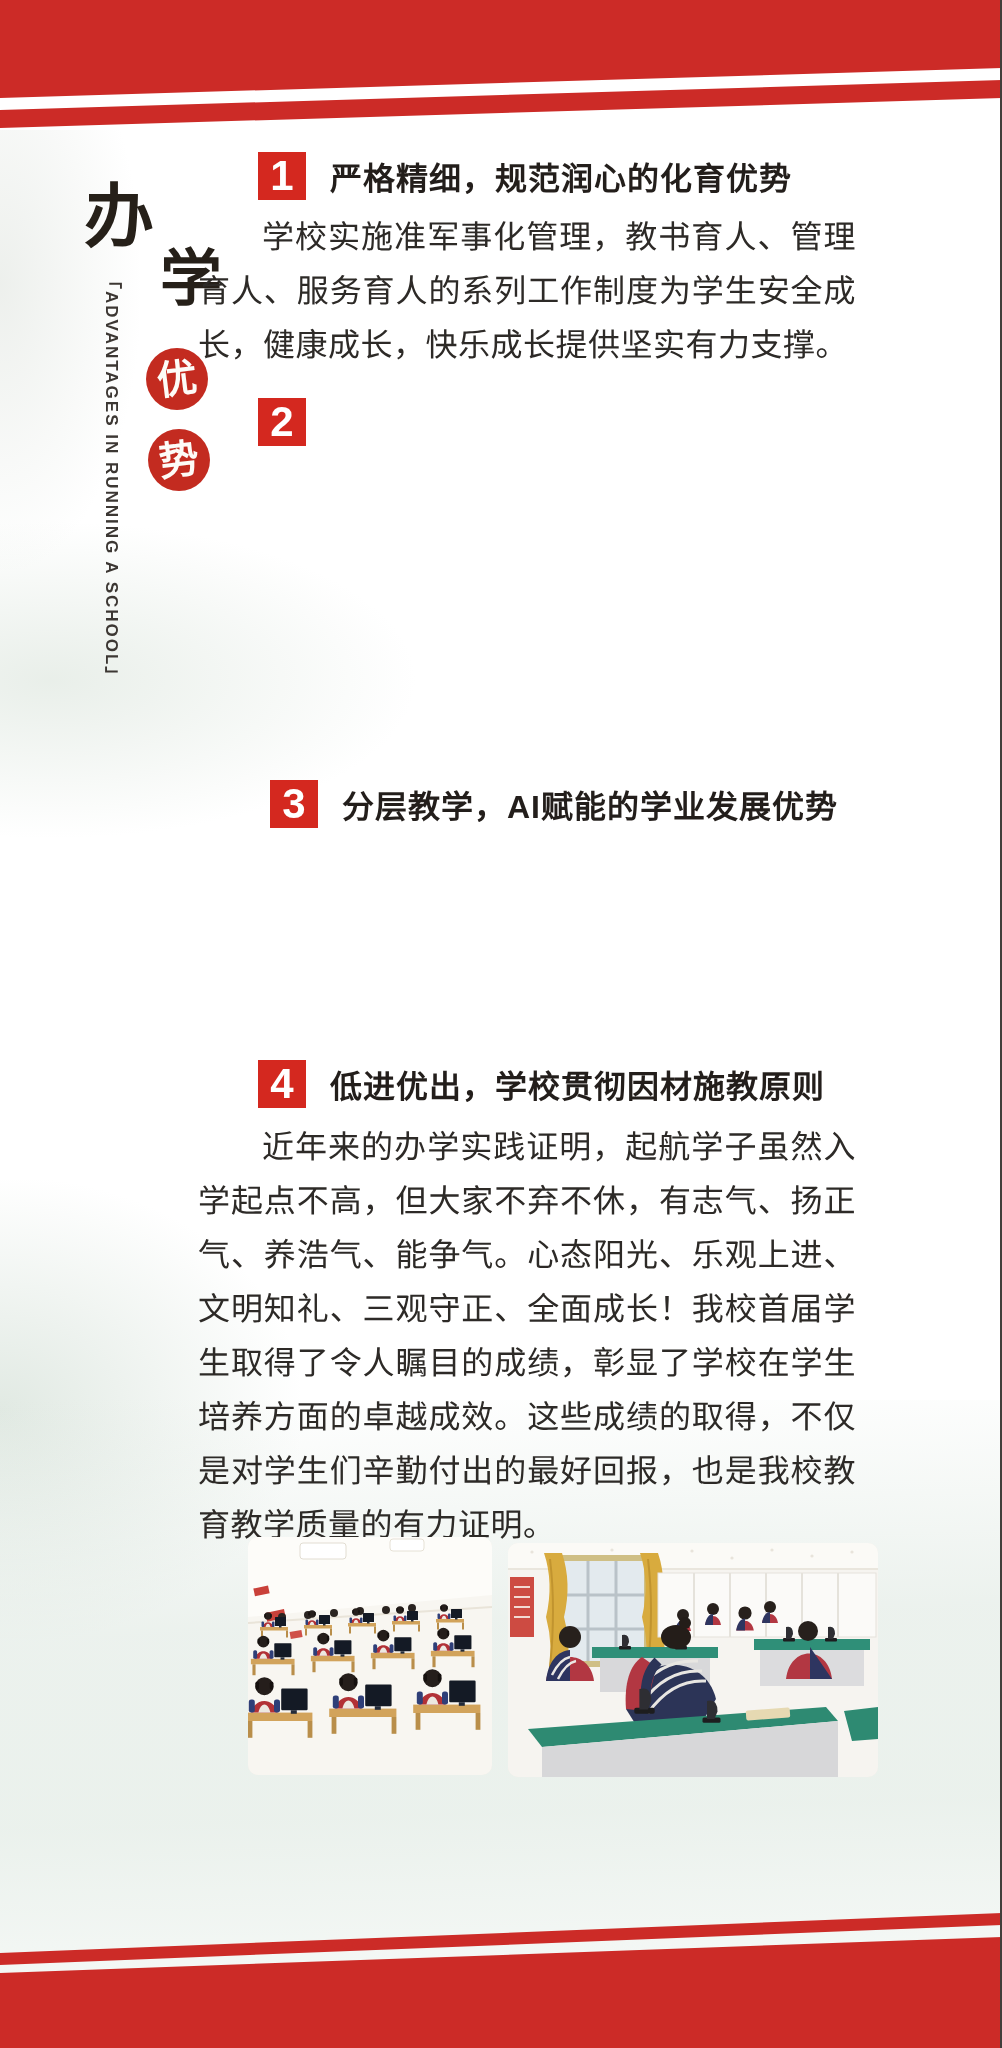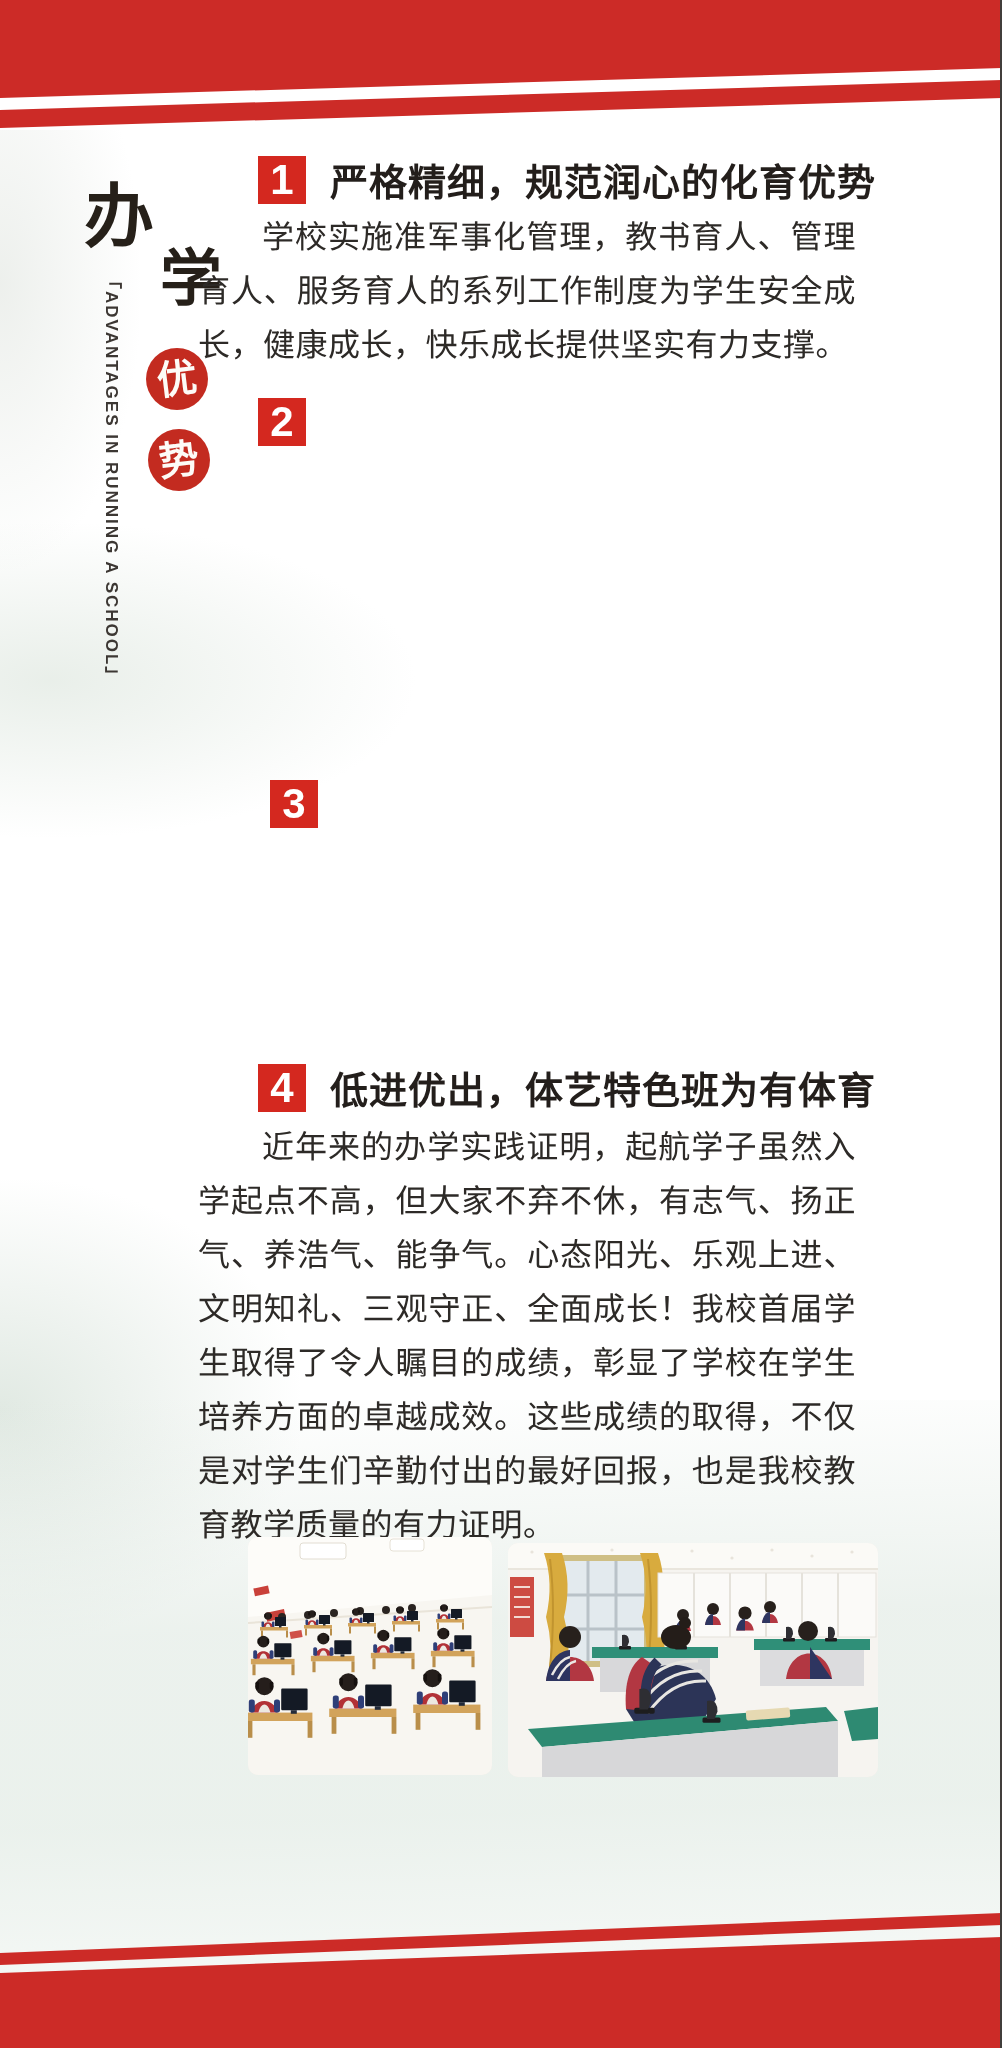--- a/index.html
+++ b/index.html
@@ -45,21 +45,21 @@
   .vertical-en{
     position:absolute;left:99px;top:272px;height:520px;
     writing-mode:vertical-rl;text-orientation:mixed;
     font-size:17px;letter-spacing:2px;color:#3c3733;font-weight:600;white-space:nowrap;
   }
   
   .sec-head{position:absolute;display:flex;align-items:center;gap:24px;}
   .num-box{width:48px;height:48px;background:#d4281f;color:#ffffff;
     display:flex;align-items:center;justify-content:center;
     font-size:42px;font-weight:700;line-height:1;}
-  .sec-title{margin:0;font-size:38px;font-weight:800;color:#231e1b;
+  .sec-title{margin:0;font-size:32px;font-weight:800;color:#231e1b;
     letter-spacing:1px;white-space:nowrap;}
   .sec-body{position:absolute;left:198px;width:658px;margin:0;
     font-size:32px;line-height:54px;color:#2d2a27;text-align:justify;
     text-indent:2em;letter-spacing:.5px;}
   .pos-h1{left:258px;top:152px;} .pos-b1{top:210px;}
   .pos-h2{left:258px;top:398px;} .pos-b2{top:458px;}
   .pos-h3{left:270px;top:780px;} .pos-b3{top:840px;}
   .pos-h4{left:258px;top:1060px;} .pos-b4{top:1120px;}
   
   .photo{position:absolute;border-radius:10px;overflow:hidden;background:#efece6;}
@@ -92,25 +92,26 @@
     <h2 class="sec-title">严格精细，规范润心的化育优势</h2>
   </div>
   <p class="sec-body pos-b1">学校实施准军事化管理，教书育人、管理育人、服务育人的系列工作制度为学生安全成长，健康成长，快乐成长提供坚实有力支撑。</p>
 
   <div class="sec-head pos-h2">
     <div class="num-box">2</div>
   </div>
 
   <div class="sec-head pos-h3">
     <div class="num-box">3</div>
+    <h2 class="sec-title">分层教学，AI赋能的学业发展优势</h2>
   </div>
 
   <div class="sec-head pos-h4">
     <div class="num-box">4</div>
-    <h2 class="sec-title">低进优出，体艺特色班为有体育</h2>
+    <h2 class="sec-title">低进优出，学校贯彻因材施教原则</h2>
   </div>
   <p class="sec-body pos-b4">近年来的办学实践证明，起航学子虽然入学起点不高，但大家不弃不休，有志气、扬正气、养浩气、能争气。心态阳光、乐观上进、文明知礼、三观守正、全面成长！我校首届学生取得了令人瞩目的成绩，彰显了学校在学生培养方面的卓越成效。这些成绩的取得，不仅是对学生们辛勤付出的最好回报，也是我校教育教学质量的有力证明。</p>
 
   <div class="photo photo-a">
     <svg viewBox="0 0 244 238" xmlns="http://www.w3.org/2000/svg">
       <rect width="244" height="238" fill="#f8f6f1"></rect>
       <polygon points="0,0 244,0 244,58 0,80" fill="#fdfcf9"></polygon>
       <rect x="52" y="6" width="46" height="16" rx="3" fill="#ffffff" stroke="#e2ddd2"></rect>
       <rect x="142" y="2" width="34" height="12" rx="3" fill="#ffffff" stroke="#e6e1d6"></rect>
       <line x1="0" y1="86" x2="244" y2="70" stroke="#e9e4d9" stroke-width="2"></line>

